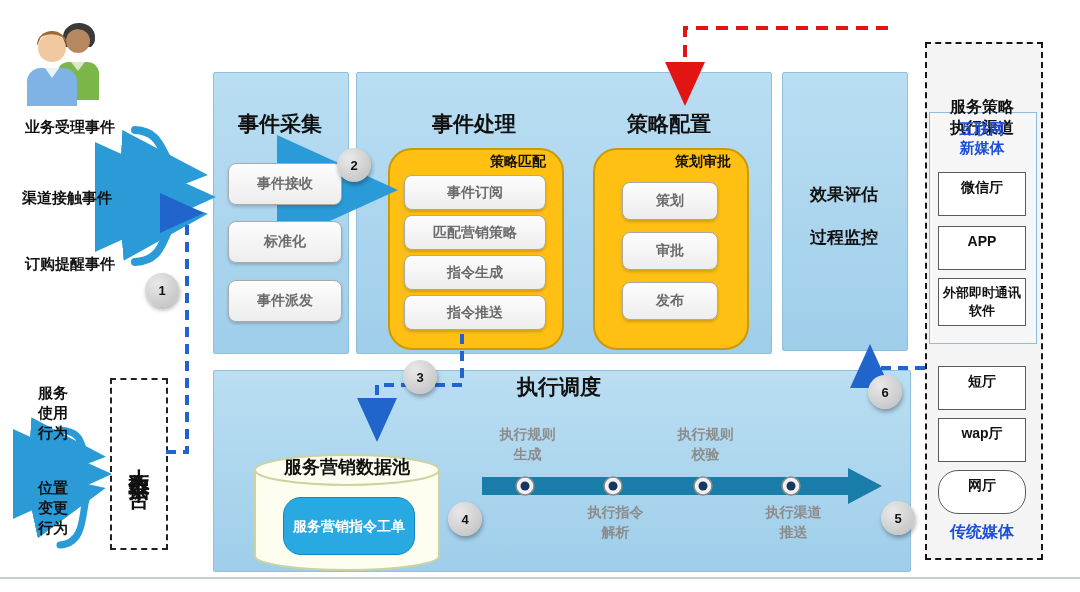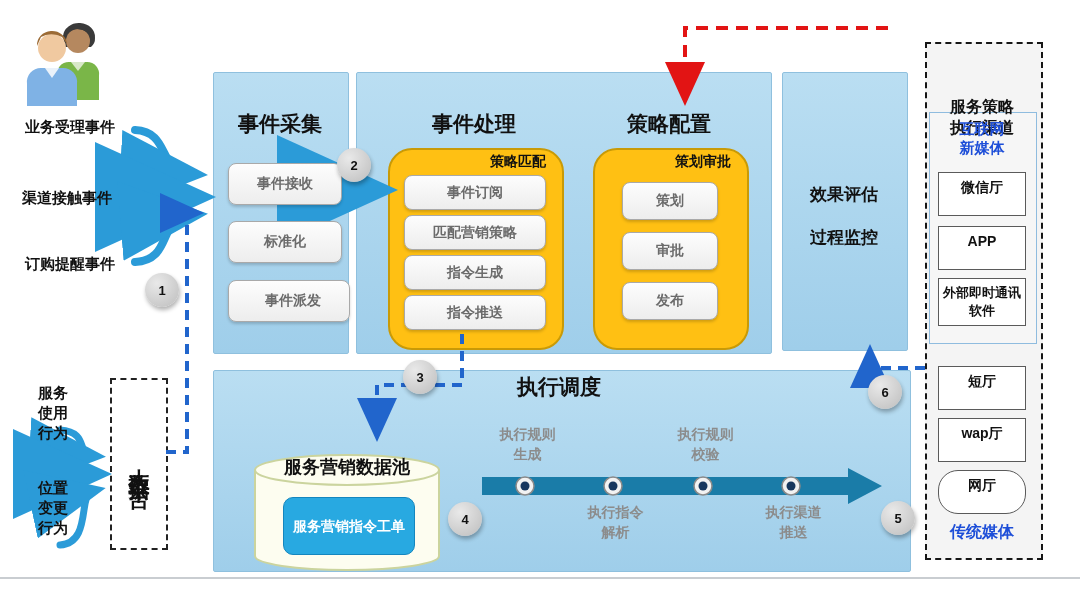--- a/index.html
+++ b/index.html
@@ -22,21 +22,21 @@
   .bigdata{position:absolute;border:2px dashed #222;background:#fff;
            display:flex;align-items:center;justify-content:center;}
   .bigdata span{writing-mode:vertical-rl;text-orientation:upright;font-size:21px;
                 font-weight:bold;color:#111;letter-spacing:5px;}
   .evalline{position:absolute;font-size:17px;font-weight:bold;color:#111;text-align:center;}
   .exec-title{position:absolute;font-size:21px;font-weight:bold;color:#111;text-align:center;}
   .steplabel{position:absolute;font-size:14px;font-weight:bold;color:#8C8C8C;
              text-align:center;line-height:20px;}
   .notelabel{position:absolute;font-size:10.5px;font-weight:bold;color:#66C9EF;
              text-align:center;line-height:15px;}
-  .poolbox{position:absolute;background:#28A9E1;border:1px solid #1486BE;border-radius:10px;
+  .poolbox{position:absolute;background:#28A9E1;border:1px solid #1486BE;border-radius:18px;
            color:#fff;font-size:14px;font-weight:bold;display:flex;align-items:center;
            justify-content:center;text-align:center;line-height:19px;padding:0 8px;box-sizing:border-box;}
   .pool-title{position:absolute;font-size:18px;font-weight:bold;color:#111;text-align:center;}
   .badge{position:absolute;width:34px;height:34px;border-radius:50%;
          background:radial-gradient(circle at 35% 30%,#E9E9E9,#BDBDBD);
          box-shadow:1px 3px 4px rgba(0,0,0,0.3);display:flex;align-items:center;
          justify-content:center;font-size:13px;font-weight:bold;color:#111;}
   
   .panel{position:absolute;border:2px dashed #161616;background:#F4F4F4;}
   .panel-title{position:absolute;font-size:16px;font-weight:bold;color:#111;text-align:center;margin-top:45px;}
@@ -152,21 +152,21 @@
     <div>变更</div>
     <div>行为</div>
   </div>
 
   <div class="colhead" style="left:213px;top:110px;width:134px;">事件采集</div>
   <div class="colhead" style="left:388px;top:110px;width:172px;">事件处理</div>
   <div class="colhead" style="left:593px;top:110px;width:152px;">策略配置</div>
 
   <div class="witem" style="left:228px;top:163px;width:112px;height:40px;">事件接收</div>
   <div class="witem" style="left:228px;top:221px;width:112px;height:40px;">标准化</div>
-  <div class="witem" style="left:228px;top:280px;width:112px;height:40px;padding-left:8px;">事件派发</div>
+  <div class="witem" style="left:228px;top:280px;width:112px;height:40px;">事件派发</div>
 
   <div class="ylabel" style="left:388px;top:153px;width:158px;">策略匹配</div>
   <div class="witem" style="left:404px;top:175px;width:140px;height:33px;">事件订阅</div>
   <div class="witem" style="left:404px;top:215px;width:140px;height:33px;">匹配营销策略</div>
   <div class="witem" style="left:404px;top:255px;width:140px;height:33px;">指令生成</div>
   <div class="witem" style="left:404px;top:295px;width:140px;height:33px;">指令推送</div>
 
   <div class="ylabel" style="left:593px;top:153px;width:138px;">策划审批</div>
   <div class="witem" style="left:622px;top:182px;width:94px;height:36px;">策划</div>
   <div class="witem" style="left:622px;top:232px;width:94px;height:36px;">审批</div>

